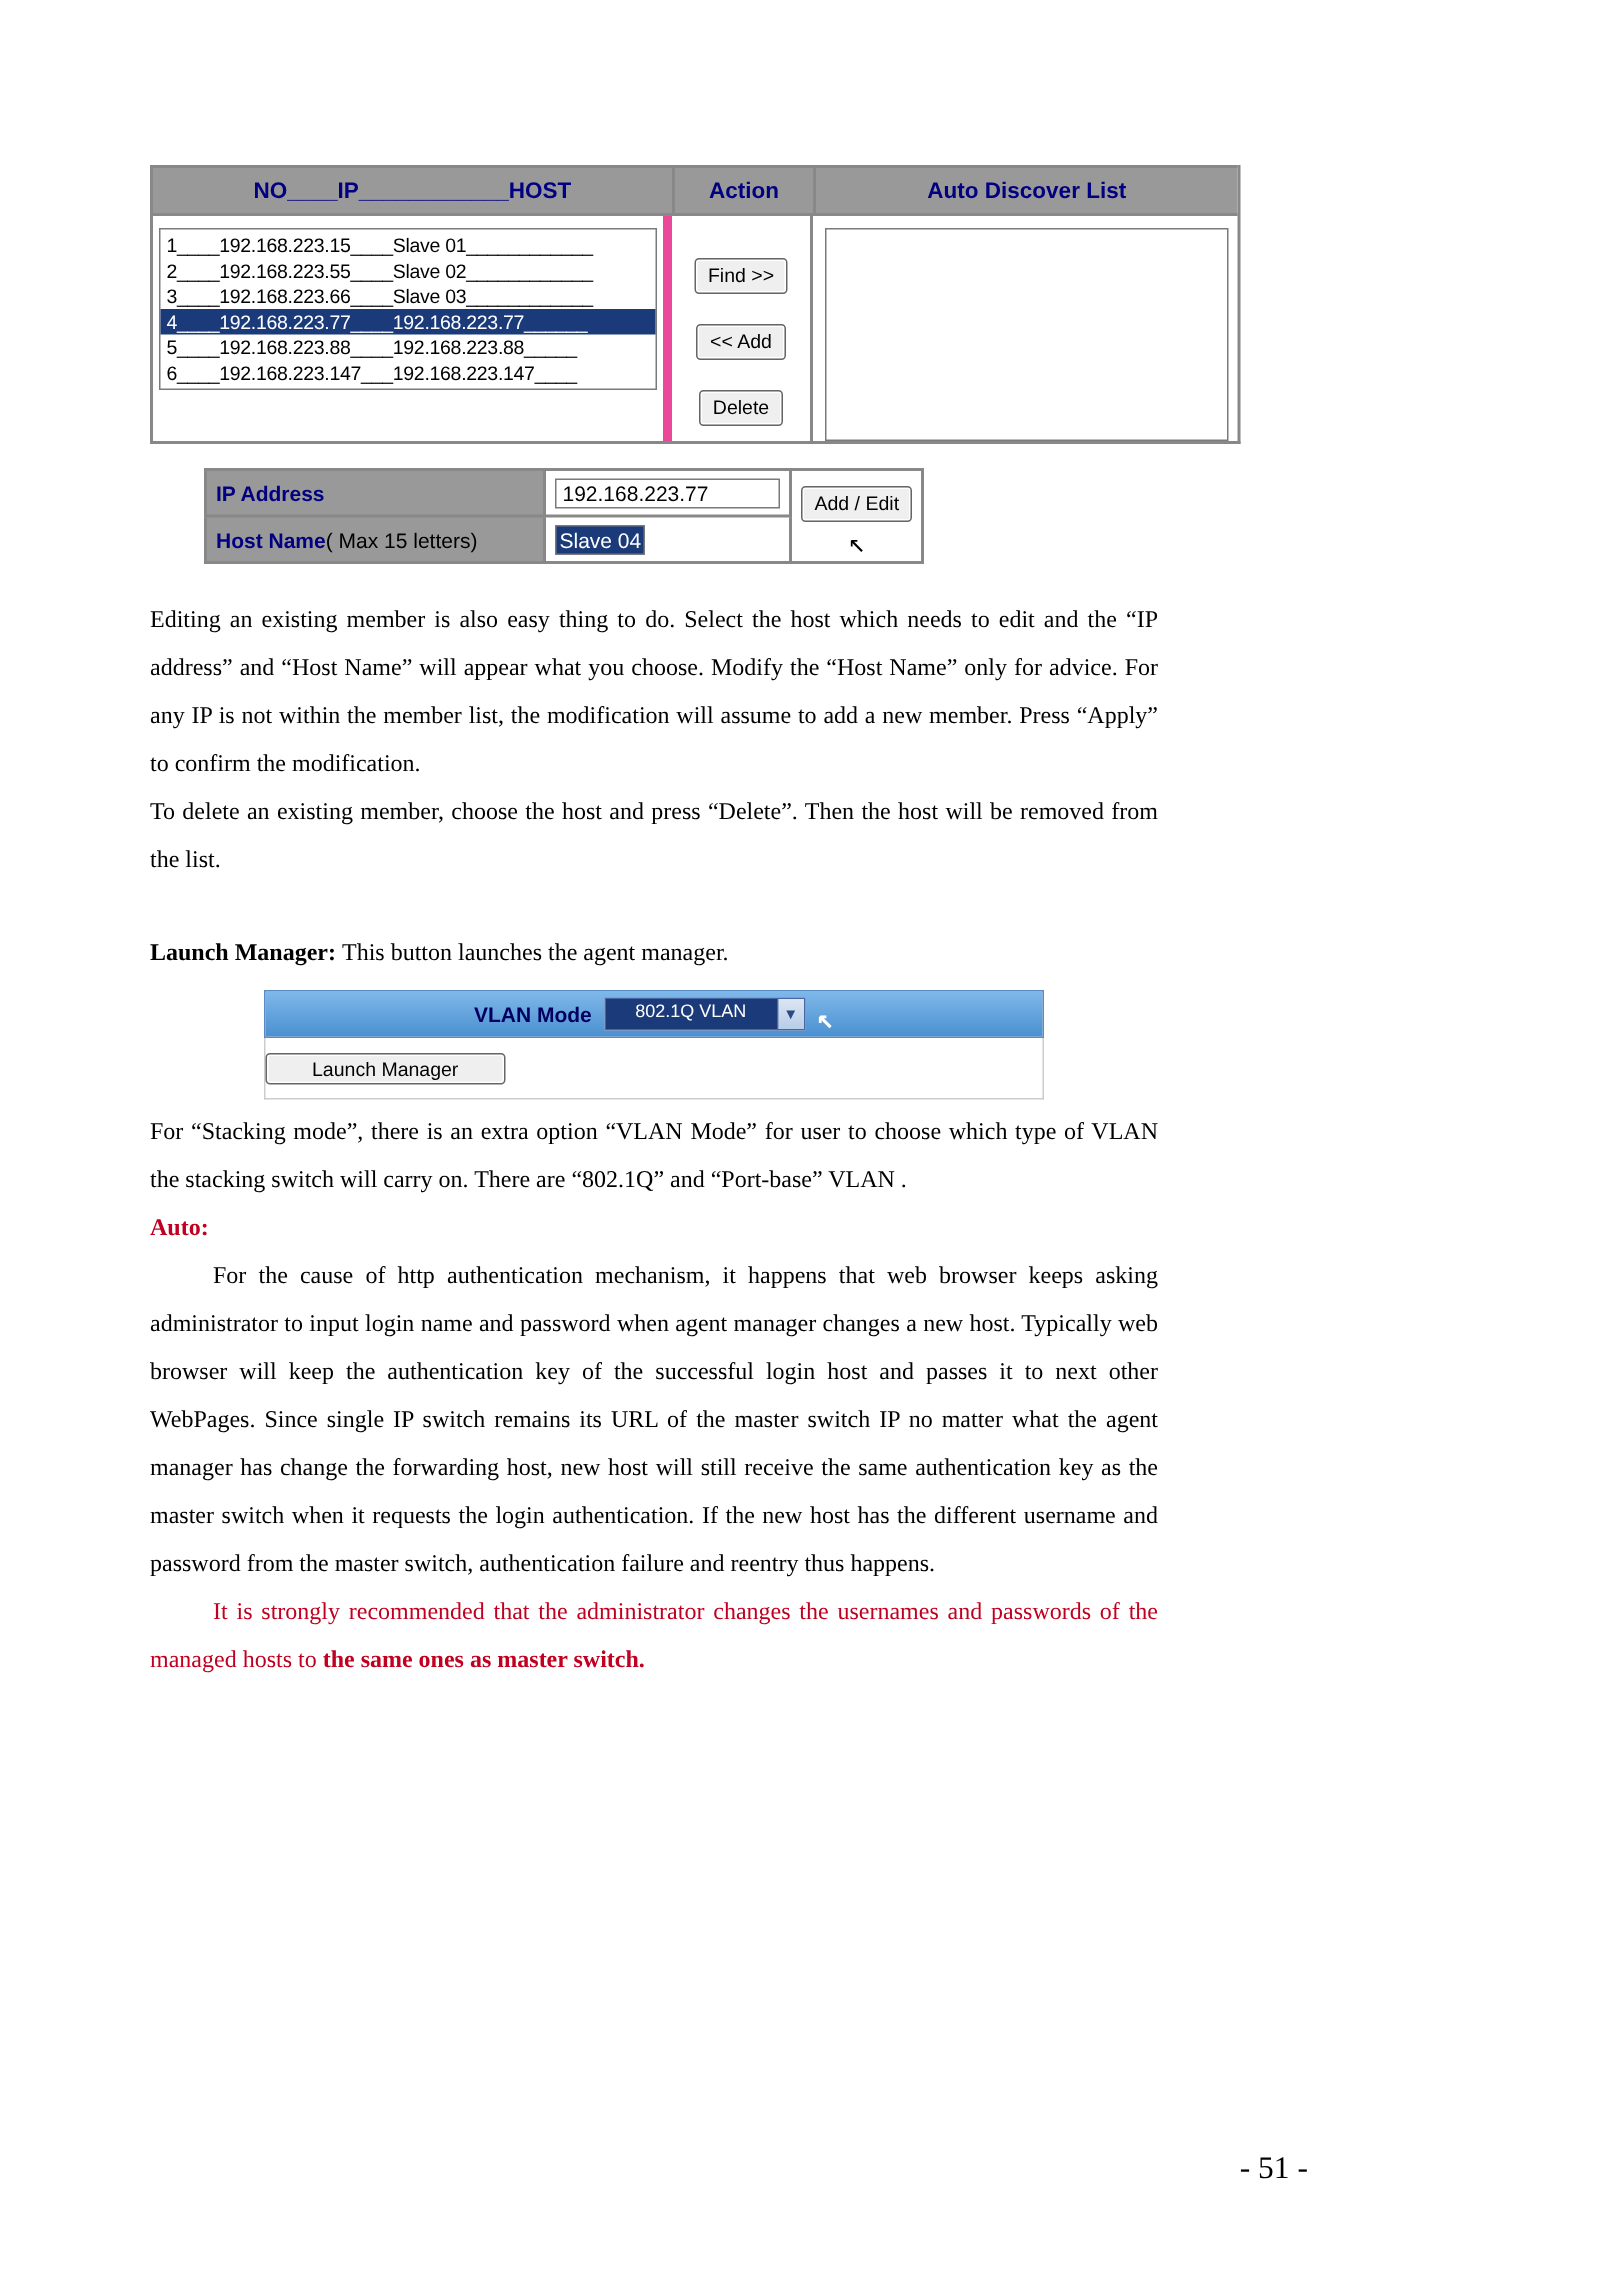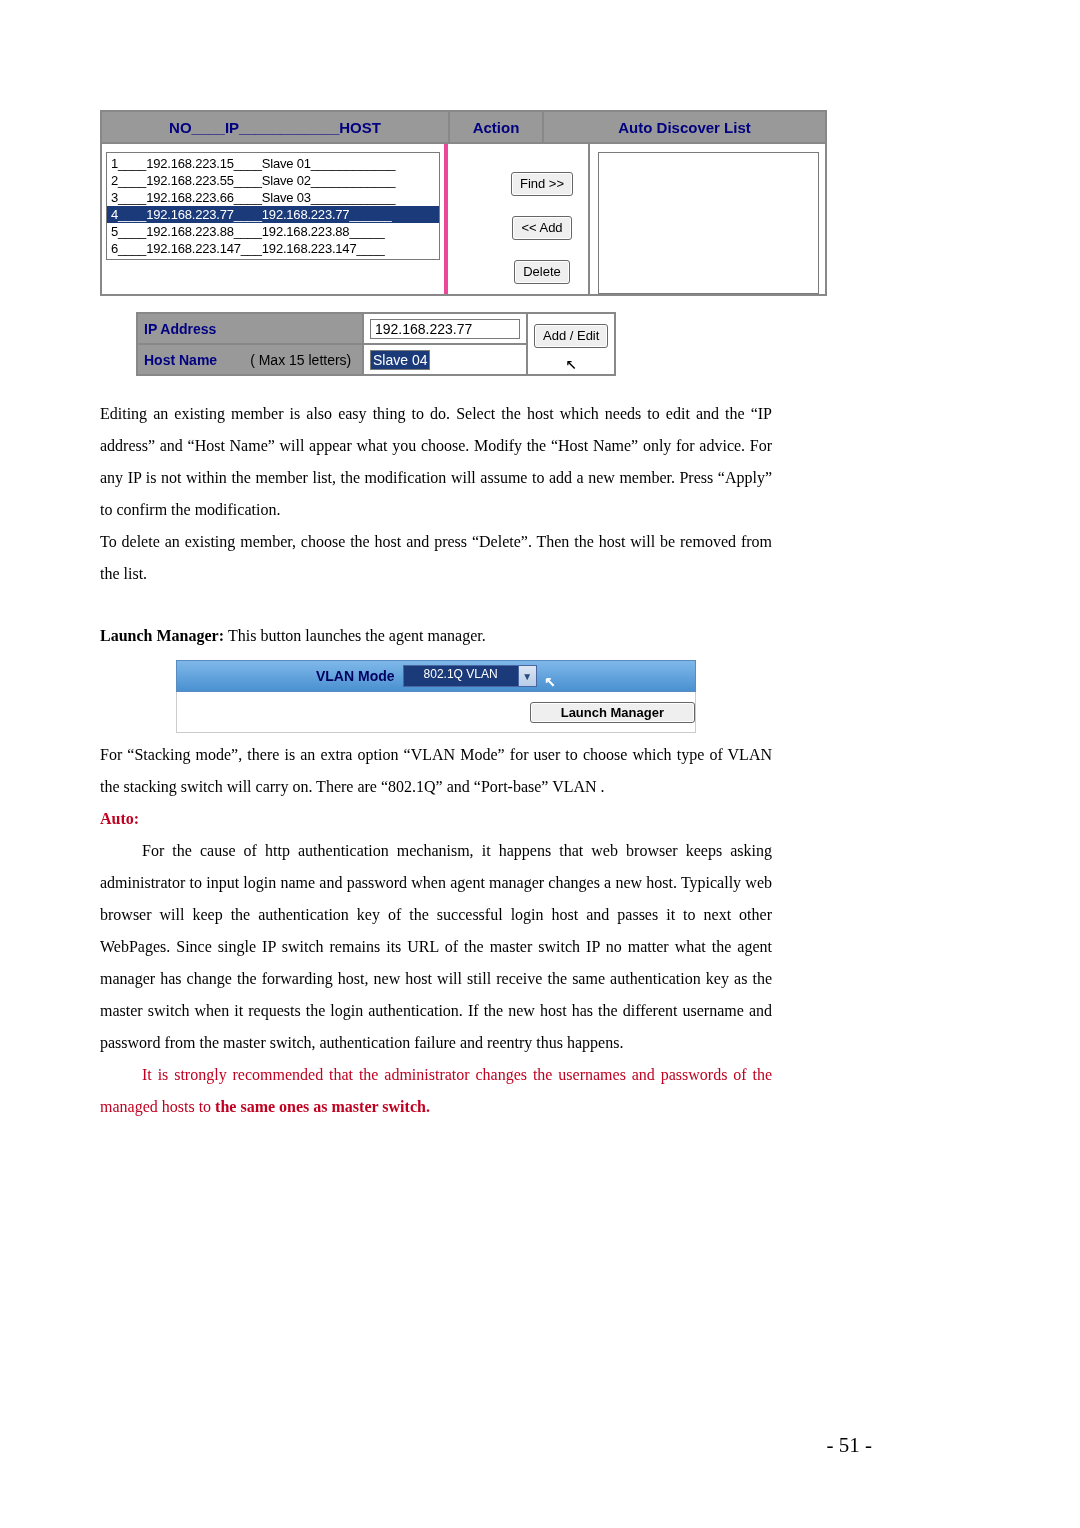--- a/index.html
+++ b/index.html
@@ -12,38 +12,38 @@
   .fig1-head { display:flex; background:#999;
                font-family:Verdana,Arial,sans-serif; font-weight:bold;
                color:#000080; font-size:15px; height:30px;
                border:2px solid #888; border-left:none; border-right:none;}
   .fig1-head > div { display:flex; align-items:center; justify-content:center; }
   .h-noiphost { flex:0 0 346px; color:#000080; }
   .h-action  { flex:0 0 92px; border-left:2px solid #888; border-right:2px solid #888; }
   .h-discover{ flex:1; }
   .fig1-body { display:flex; font-family:Arial,sans-serif; font-size:13px; }
   .hostarea  { flex:0 0 346px; box-sizing:border-box; padding:8px 4px 30px 4px;
-               border-right:4px solid #ec4899;}
+               border-right:6px solid #ec4899;}
   .hostlist  { border:1px solid #7a7a7a; background:#fff; padding:2px 0; }
   .hostlist .row { padding:0 4px; line-height:17px; white-space:nowrap; letter-spacing:-0.2px;}
   .hostlist .row.sel { background:#1a3a7a; color:#fff; }
   .actarea { flex:0 0 92px; border-right:2px solid #888;
              display:flex; flex-direction:column; align-items:center; gap:20px;
-             padding-top:28px;padding-left:48px;}
+             padding-top:28px;}
   .winbtn { font-family:Arial,sans-serif; font-size:13px; background:#efefef;
             border:1px solid #666; border-radius:3px; padding:3px 8px 4px;
             box-shadow:inset 0 0 0 1px #fff; white-space:nowrap;}
   .discarea { flex:1; padding:8px 8px 0 8px;}
   .disclist { width:100%; height:140px; border:1px solid #7a7a7a; background:#fff;}
   
   .fig2 { width:600px; margin-top:16px; font-family:Verdana,Arial,sans-serif;
           font-size:14px; border-collapse:collapse;}
   .fig2 td { border:2px solid #888; padding:4px 6px;}
   .fig2 .lbl { background:#999; font-weight:bold; color:#000080; width:212px;}
-  .fig2 .thin { font-weight:normal; color:#000; font-size:14px;padding-left:33px;}
+  .fig2 .thin { font-weight:normal; color:#000; font-size:14px;}
   .ipbox { font-family:Arial,sans-serif; font-size:14px; background:#fff;
            border:1px solid #7a7a7a; padding:1px 4px; display:inline-block; width:140px;}
   .ipbox.sel { background:#1a3a7a; color:#fff; width:auto; padding:1px 2px;}
   .cursor { font-family:monospace; font-size:19px; display:inline-block;
             transform:translateY(3px);}
   
   p { margin:0; font-size:16px; line-height:32px; text-align:justify;}
   .para-block { margin-top:22px; }
   .lbl-strong { font-weight:bold; }
   .note  { color:#c00020; font-weight:bold;}
@@ -58,21 +58,21 @@
                font-weight:bold; color:#000060; font-size:14px;}
   .select { display:inline-flex; align-items:stretch; border:1px solid #4a66a0;
             background:#fff; height:20px;}
   .select .seltxt { background:#1a3a7a; color:#fff; font-size:12px; padding:1px 20px;
                     font-family:Arial,sans-serif; font-weight:normal;}
   .select .selbtn { width:17px; background:linear-gradient(#dce6f4,#b7cde8);
                     border-left:1px solid #4a66a0; display:flex;
                     align-items:center; justify-content:center; color:#2a4a80;
                     font-size:10px; font-weight:normal;}
   .fig3-body { border:1px solid #ccc; border-top:none; height:40px;
-               display:flex; align-items:center; justify-content:flex-end;font-weight:bold;}
+               display:flex; align-items:center; justify-content:flex-start;}
   .pgno { position:absolute; bottom:70px; left:0; right:0; text-align:right;
           font-size:21px;}
 </style>
 </head>
 <body>
 
 <div class="page">
 
   <div class="fig fig1">
     <div class="fig1-head">

